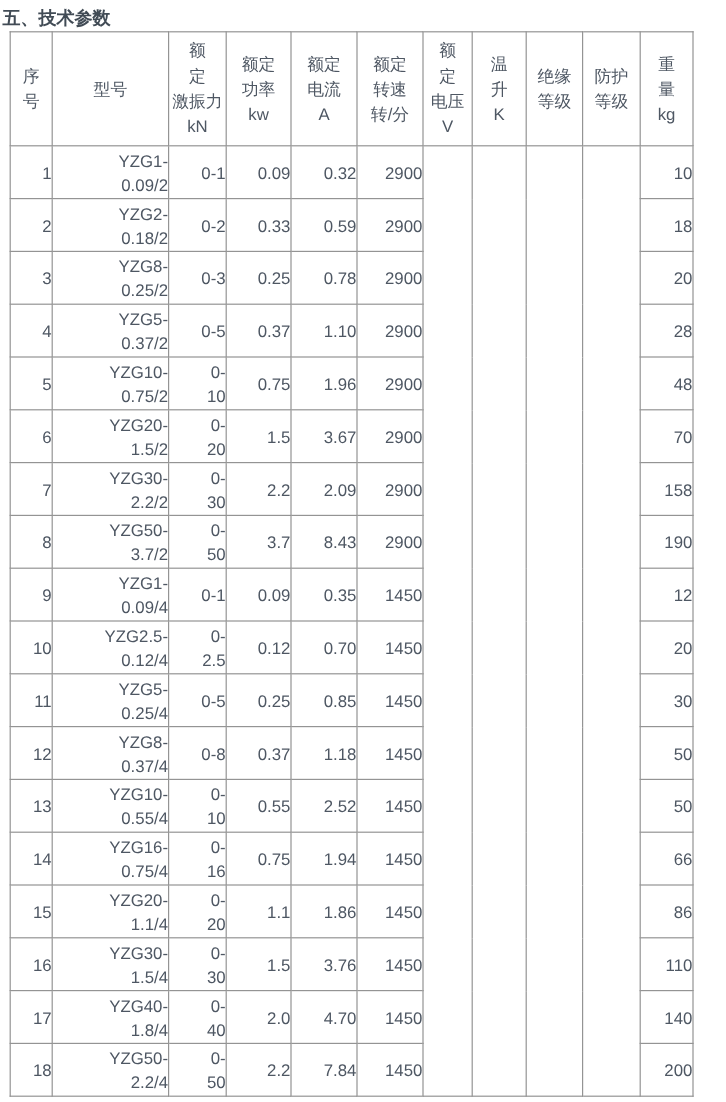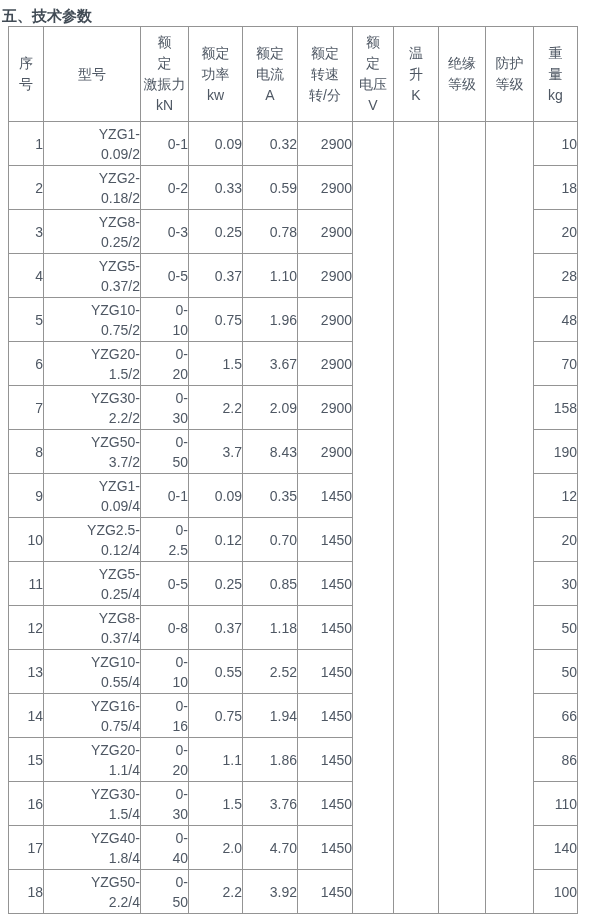--- a/index.html
+++ b/index.html
@@ -272,20 +272,20 @@
           <td class="num">1450</td>
           <td class="num">140</td>
         </tr>
         <tr>
           <td class="num">18</td>
           <td class="model">YZG50-
 2.2/4</td>
           <td class="num">0-
 50</td>
           <td class="num">2.2</td>
-          <td class="num">3.92</td>
-          <td class="num">1450</td>
-          <td class="num">100</td>
+          <td class="num">7.84</td>
+          <td class="num">1450</td>
+          <td class="num">200</td>
         </tr>
       </tbody>
   </table>
 
 </div>
 
 </body></html>

